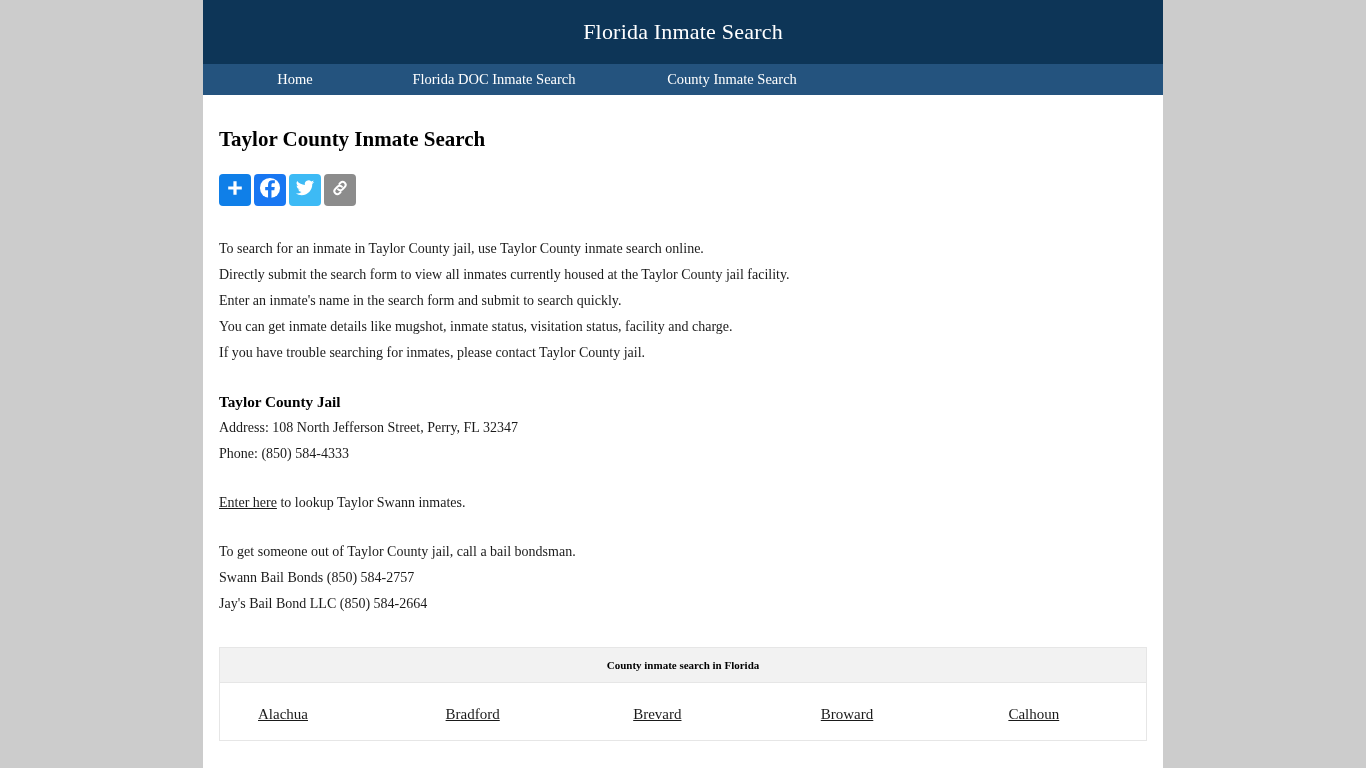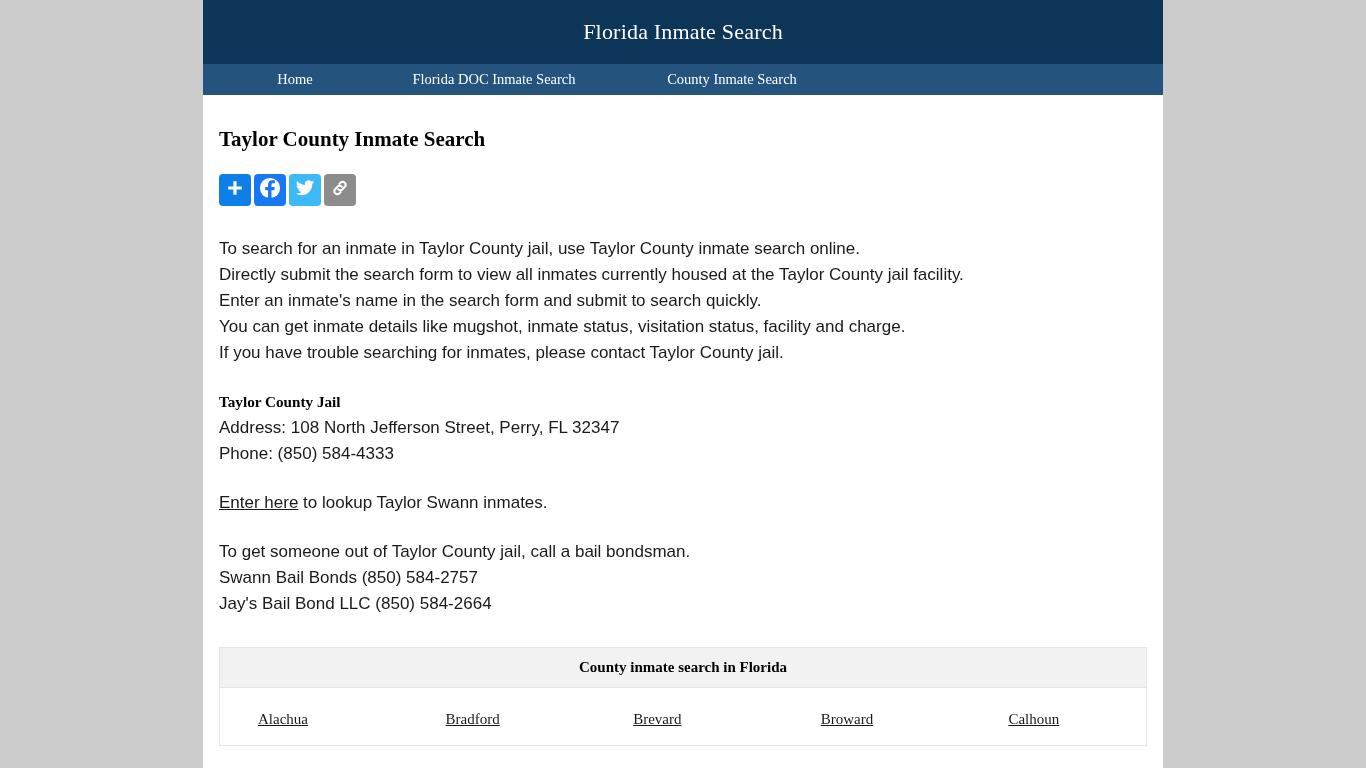--- a/index.html
+++ b/index.html
@@ -84,24 +84,24 @@
   .share-addthis { background: #0f7fe8; }
   .share-facebook { background: #1877f2; }
   .share-twitter { background: #3dbaf5; }
   .share-link { background: #8c8c8c; }
 
   
   .body-block {
     margin-top: 30px;
   }
   .body-line {
-    font-size: 17px;
+    font-size: 14px;
     line-height: 26px;
     color: #1a1a1a;
-    font-family: Liberation Sans, sans-serif;
+    font-family: Liberation Serif, serif;
   }
   .block-gap { margin-top: 23px; }
   .jail-name {
     font-weight: bold;
     font-size: 15.2px;
     line-height: 26px;
     color: #000;
   }
   .inline-link {
     color: #1a1a1a;
@@ -112,21 +112,21 @@
   
   .county-table {
     margin-top: 30px;
     border: 1px solid #e6e6e6;
     width: 928px;
   }
   .county-table-head {
     background: #f2f2f2;
     text-align: center;
     padding: 11px 0;
-    font-size: 15px;
+    font-size: 11px;
     font-weight: bold;
     color: #000;
     border-bottom: 1px solid #e6e6e6;
     font-family: "Liberation Serif", "DejaVu Serif", serif;
   }
   .county-grid {
     padding: 16px 0 10px 0;
   }
   .county-row {
     display: flex;

